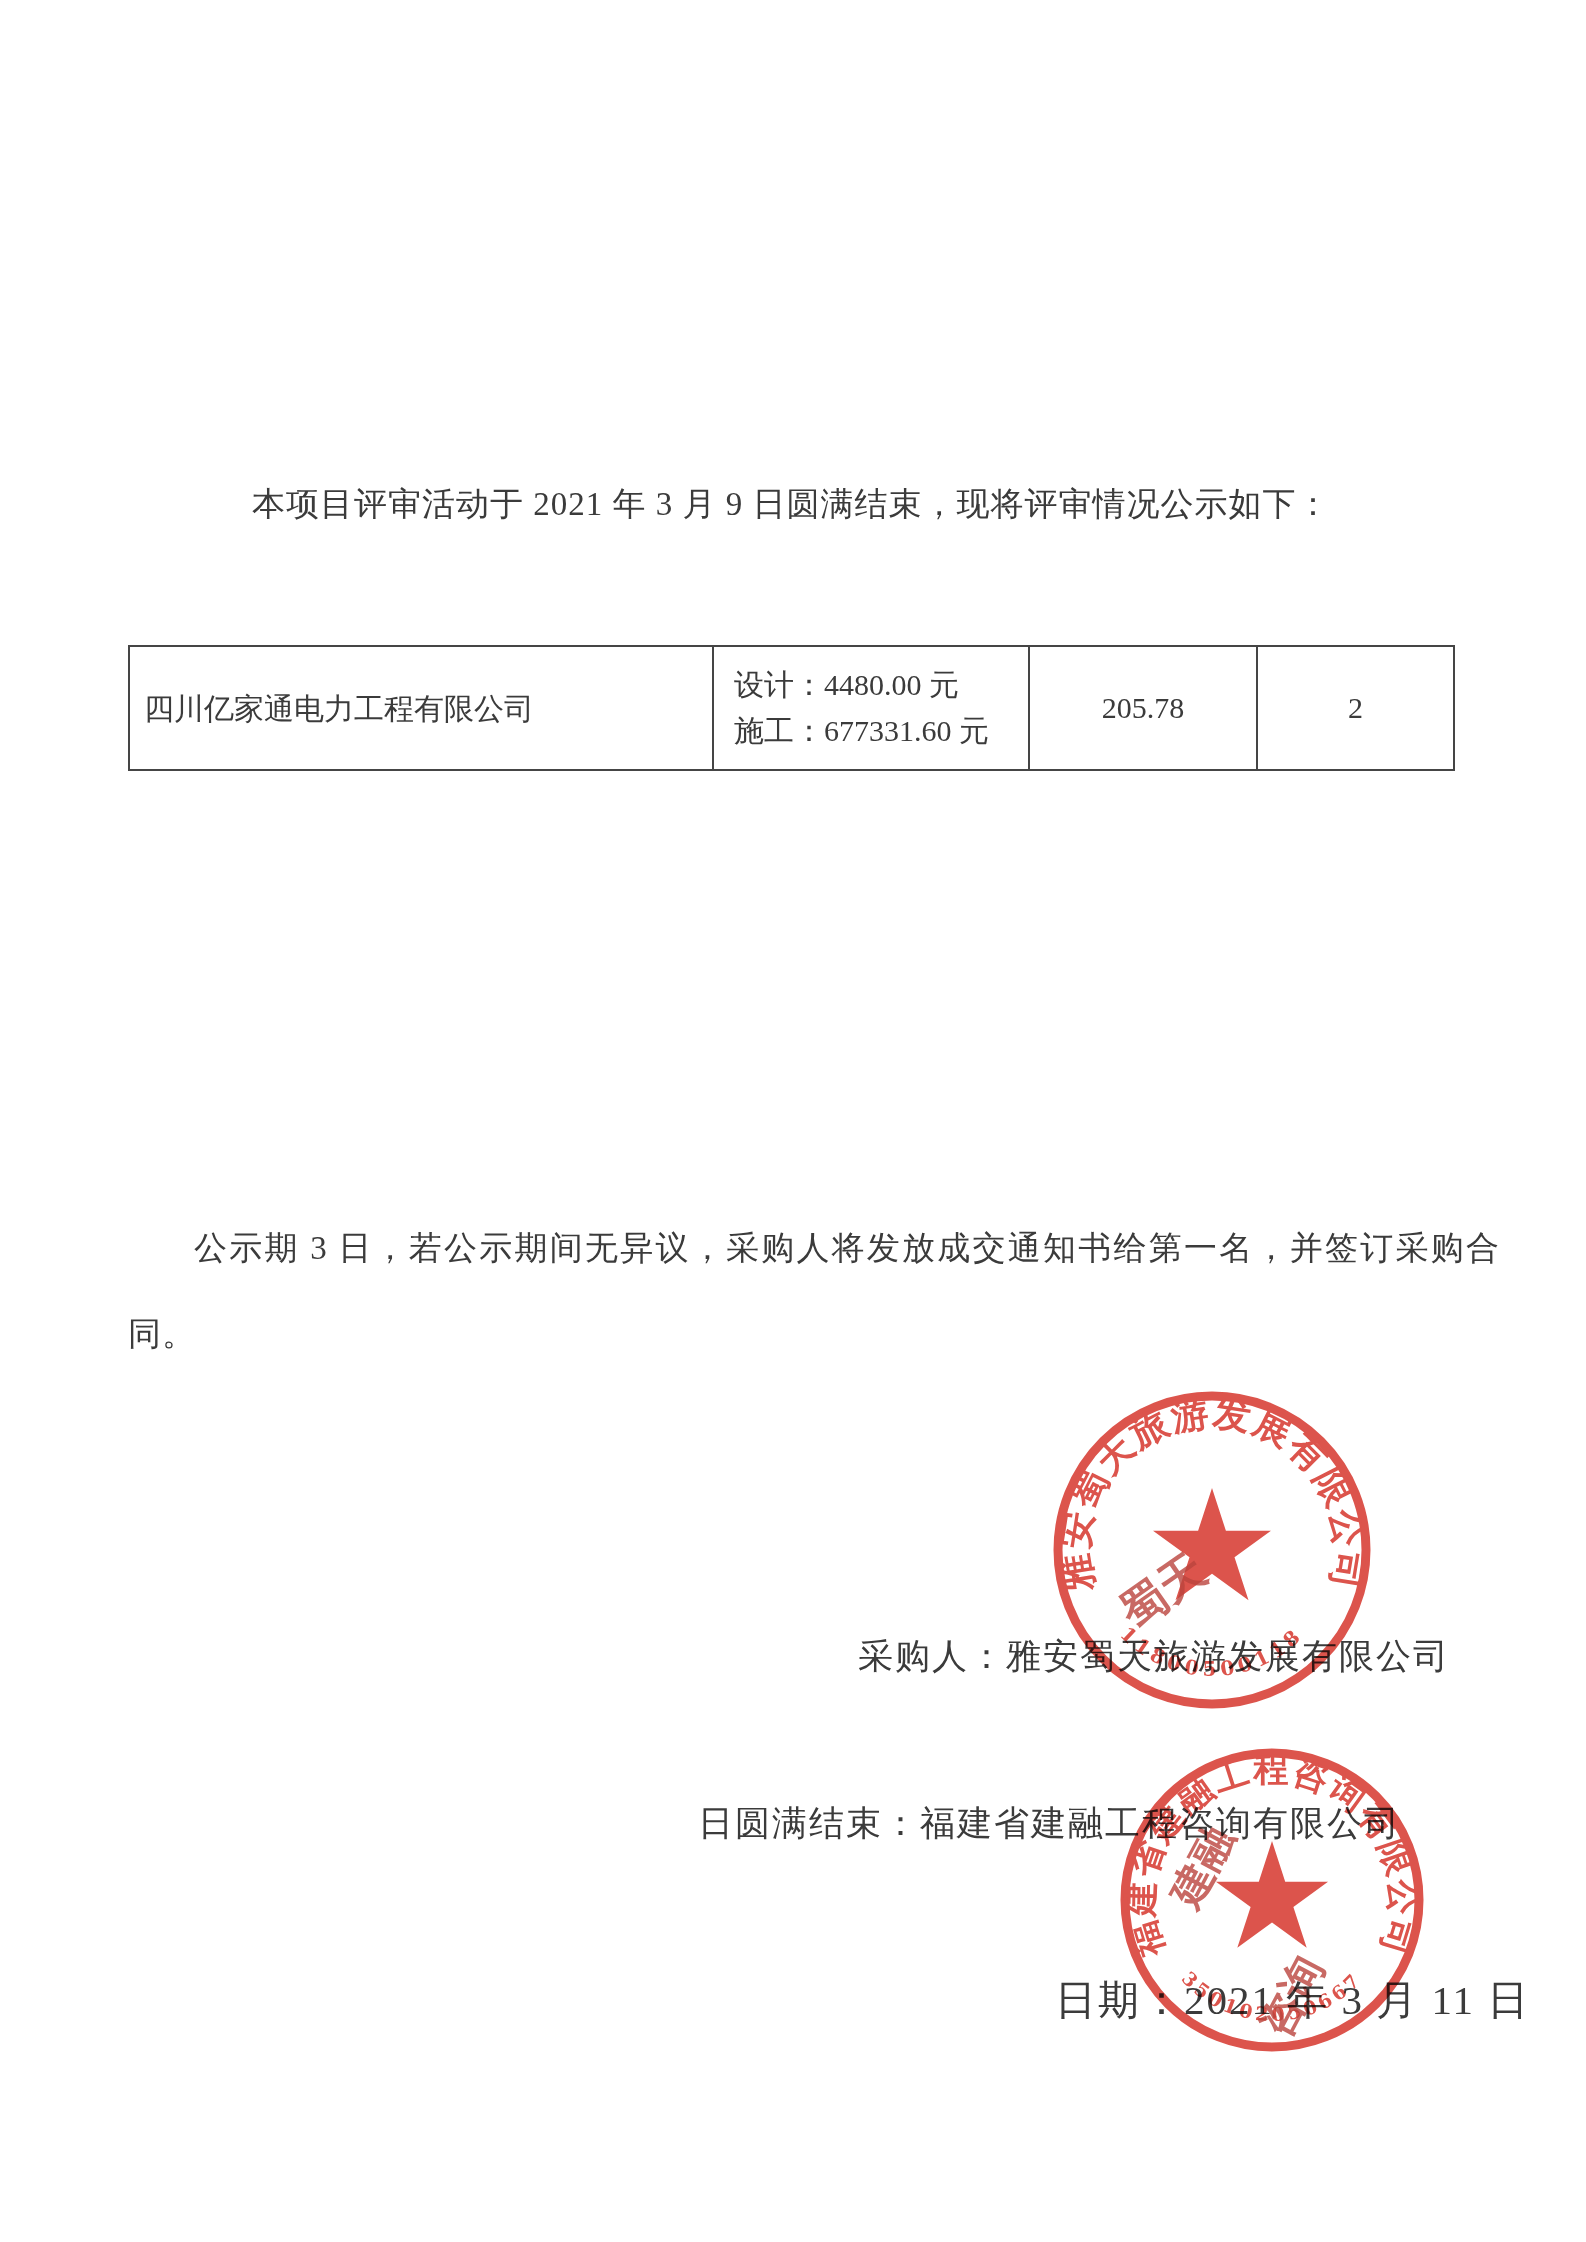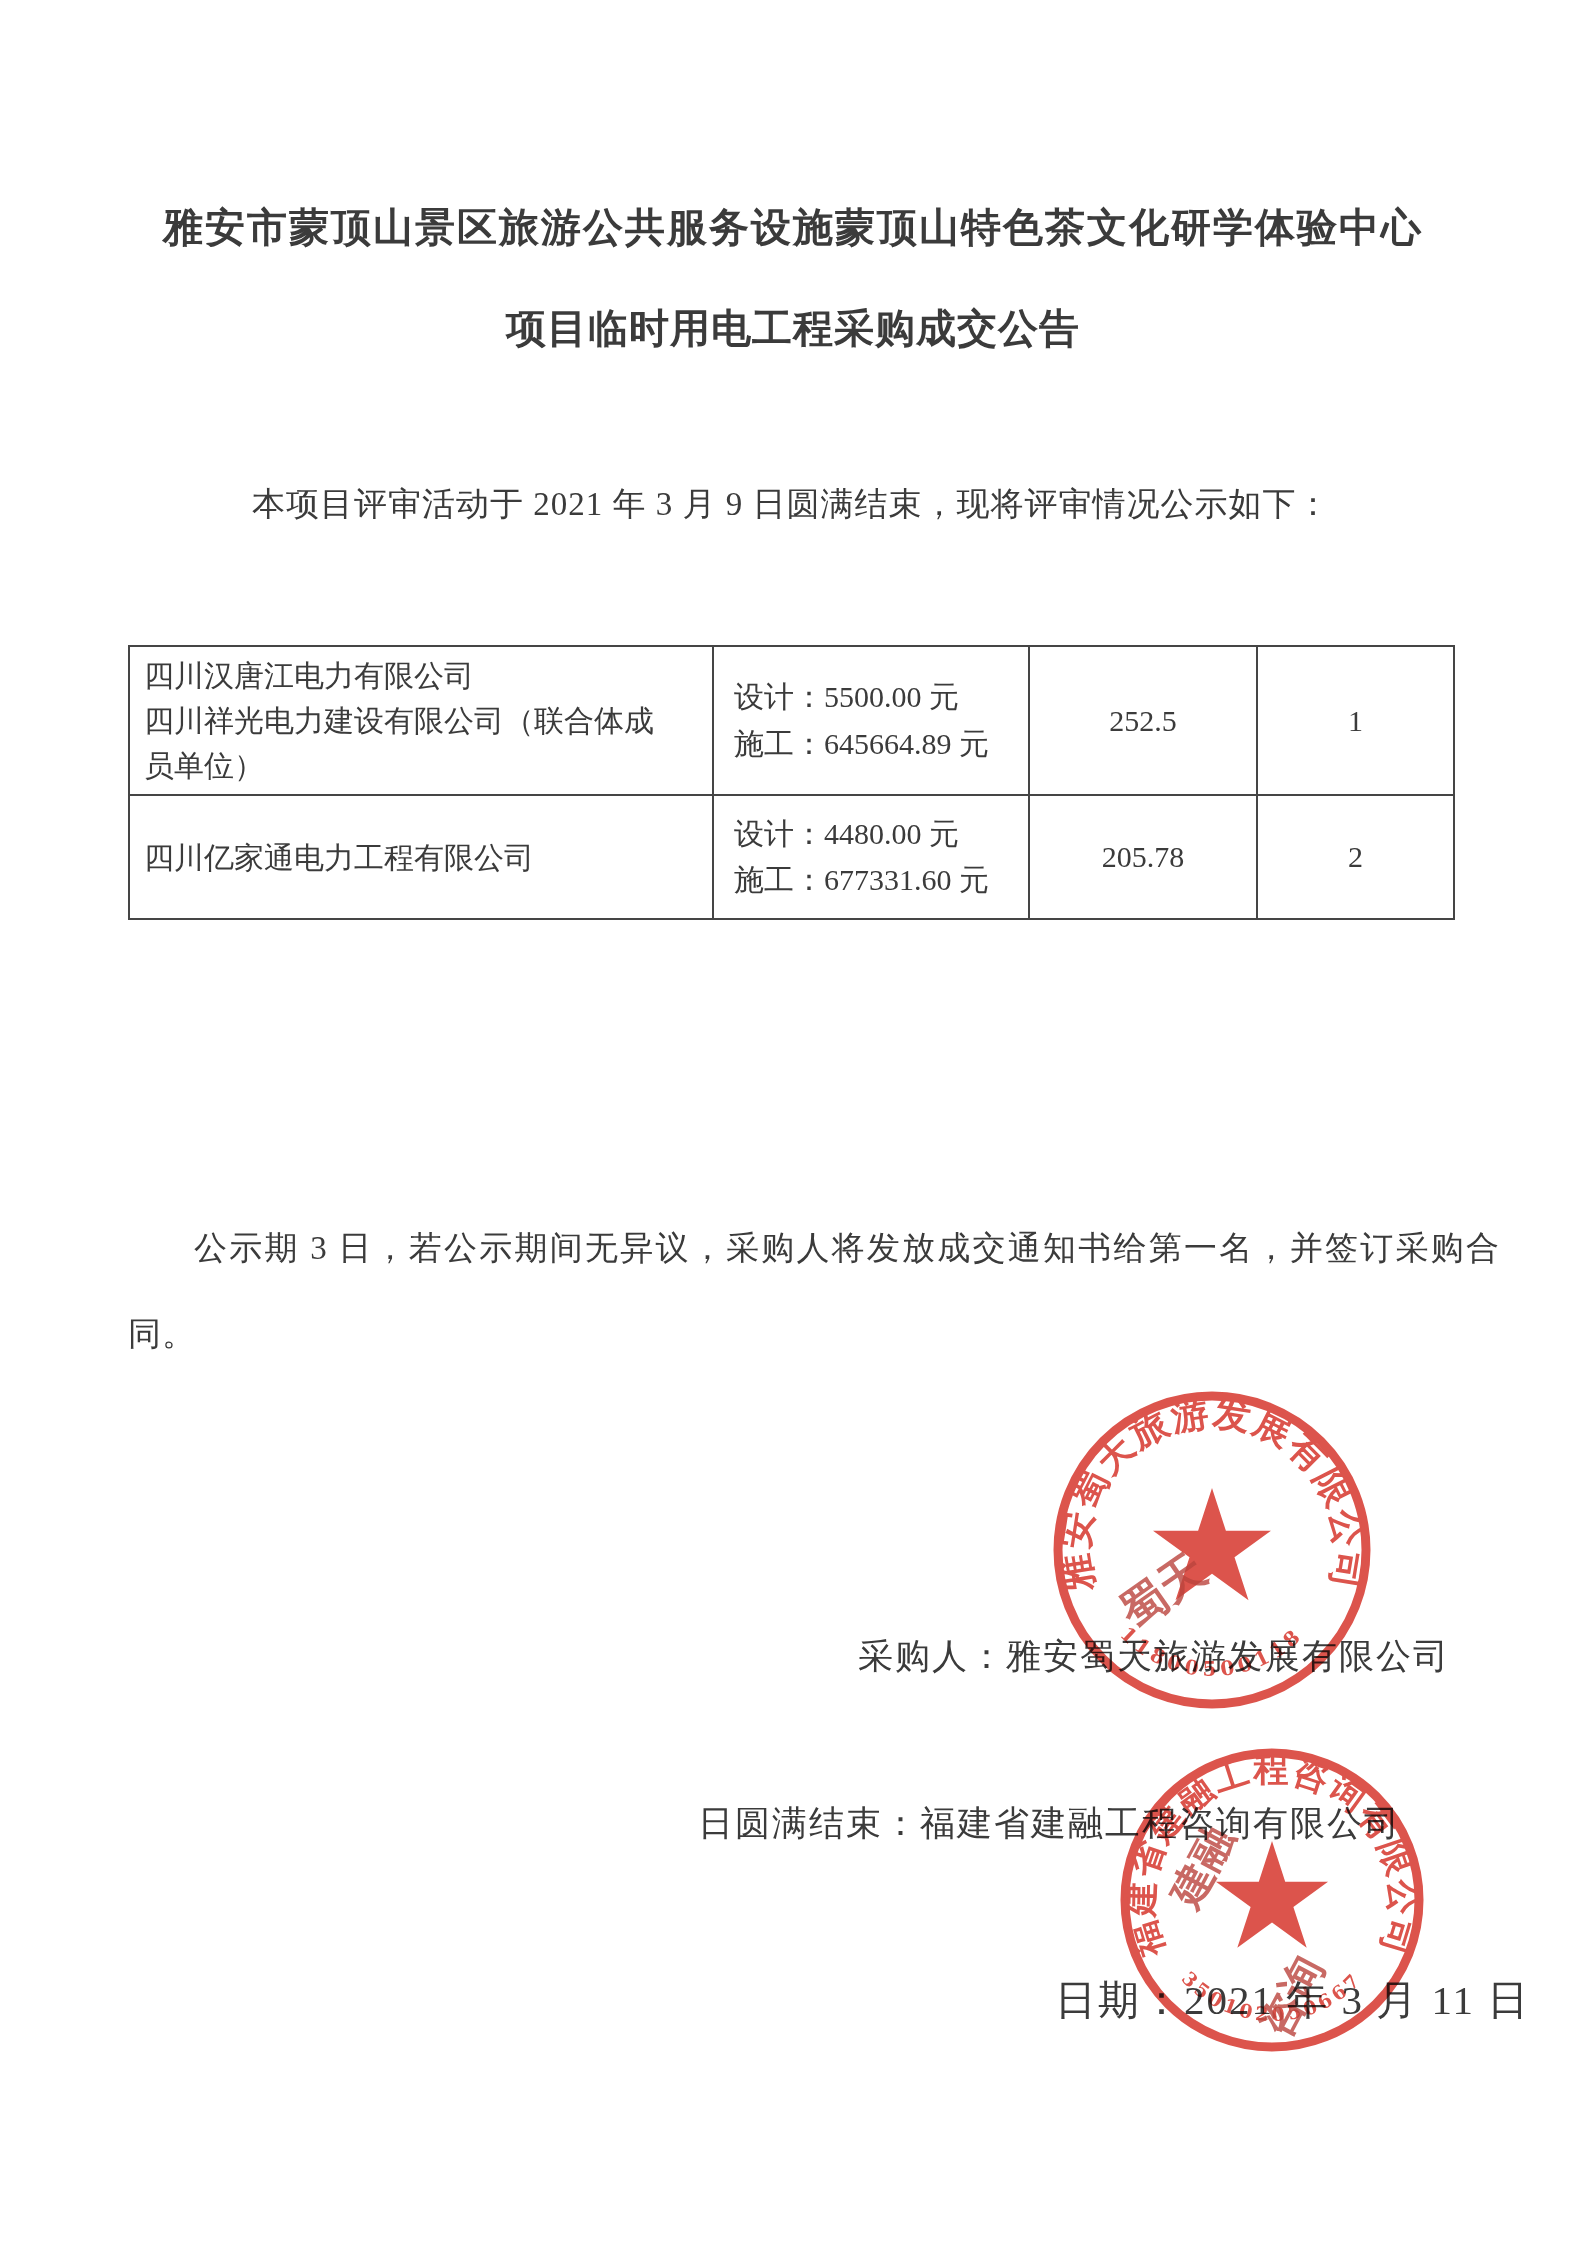--- a/index.html
+++ b/index.html
@@ -42,47 +42,31 @@
   .seal-star   { fill:#d9453c; }
   .seal-text   { fill:#d9453c; font-family:"Liberation Serif","DejaVu Serif",serif; font-weight:bold; }
   .seal-serial { fill:#d9453c; font-family:"DejaVu Serif","Liberation Serif",serif; font-weight:bold; }
   .seal-ghost  { fill:#b5342c; opacity:0.8; font-family:"Liberation Serif","DejaVu Serif",serif; font-weight:bold; }
 </style>
 </head>
 <body>
 
 <div class="page">
 
-  <div class="title-block">
-    <div class="title-line1">雅安市蒙顶山景区旅游公共服务设施蒙顶山特色茶文化研学体验中心</div>
-    <div class="title-line2">项目临时用电工程采购成交公告</div>
-  </div>
 
   <div class="intro">本项目评审活动于 2021 年 3 月 9 日圆满结束，现将评审情况公示如下：</div>
 
   <table class="results">
     <colgroup>
       <col style="width:584px">
         <col style="width:316px">
         <col style="width:228px">
         <col style="width:197px">
     </colgroup>
     <tbody>
-    <tr class="row-1">
-      <td class="company-cell">
-        <div>四川汉唐江电力有限公司</div>
-        <div>四川祥光电力建设有限公司（联合体成员单位）</div>
-      </td>
-      <td class="quote-cell">
-        <div>设计：5500.00 元</div>
-        <div>施工：645664.89 元</div>
-      </td>
-      <td class="center-cell">252.5</td>
-      <td class="center-cell">1</td>
-    </tr>
     <tr class="row-2">
       <td class="company-cell">
         <div>四川亿家通电力工程有限公司</div>
       </td>
       <td class="quote-cell">
         <div>设计：4480.00 元</div>
         <div>施工：677331.60 元</div>
       </td>
       <td class="center-cell">205.78</td>
       <td class="center-cell">2</td>

